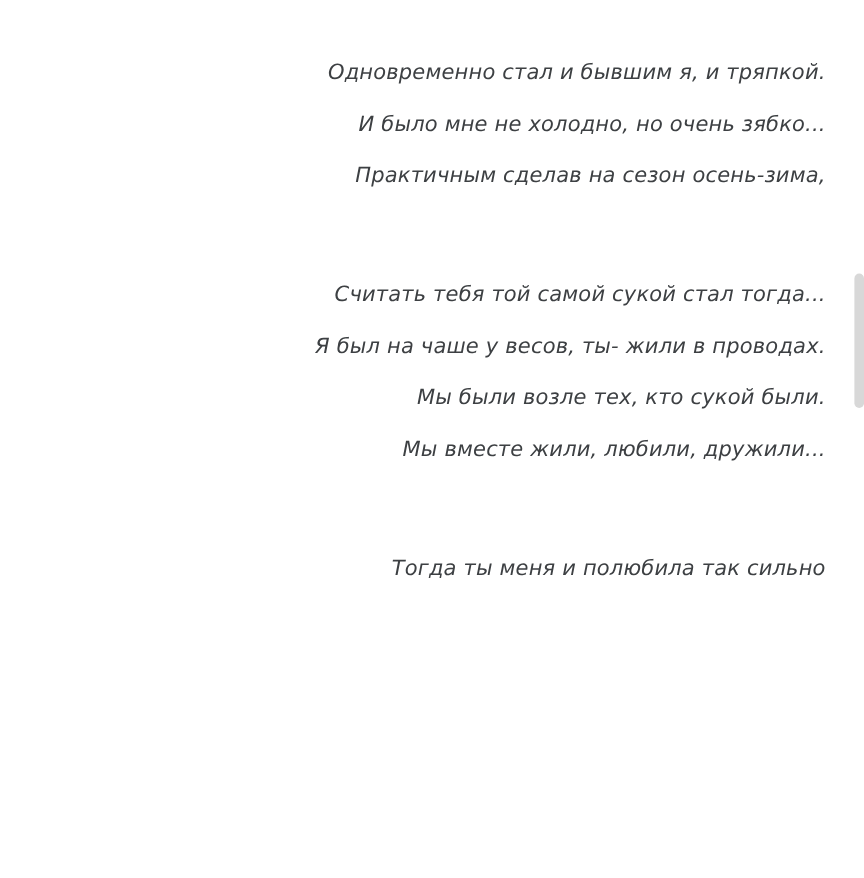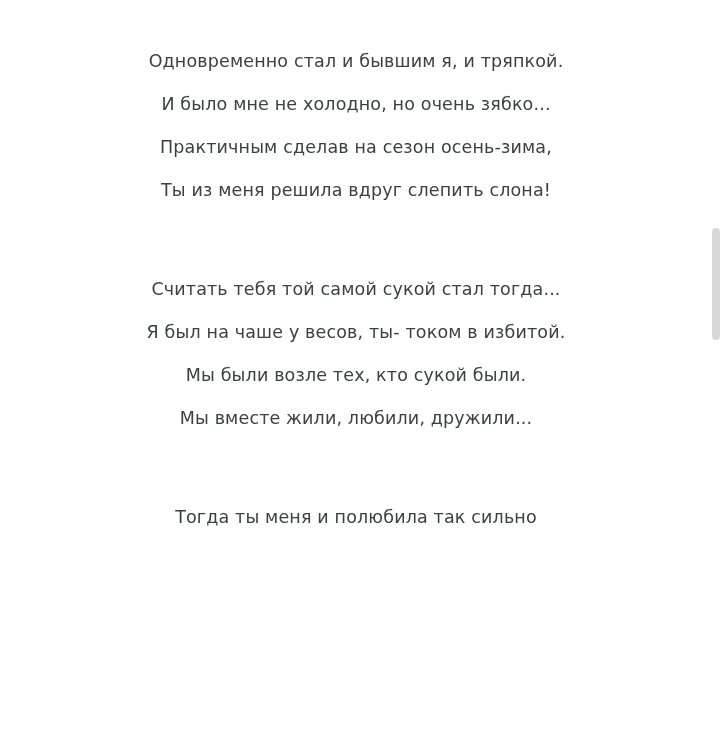--- a/index.html
+++ b/index.html
@@ -29,22 +29,23 @@
     padding: 40px 24px 0 24px;
     box-sizing: border-box;
     display: flex;
     flex-direction: column;
     align-items: center;
   }
   .stanza {
     width: 100%;
     display: flex;
     flex-direction: column;
-    align-items: center;
+    align-items: flex-end;
     margin-bottom: 56px;
+    font-style: italic;
   }
   .stanza:last-child {
     margin-bottom: 0;
   }
   .line {
     font-size: 17.5px;
     line-height: 43px;
     color: #3d4043;
     letter-spacing: 0.15px;
     text-align: center;
@@ -72,26 +73,25 @@
 <body>
 
 <div class="page">
 
   <div class="poem">
 
     <div class="stanza">
       <div class="line">Одновременно стал и бывшим я, и тряпкой.</div>
       <div class="line">И было мне не холодно, но очень зябко...</div>
       <div class="line">Практичным сделав на сезон осень-зима,</div>
-      <div class="line">Ты из меня решила вдруг слепить слона!</div>
     </div>
 
     <div class="stanza">
       <div class="line">Считать тебя той самой сукой стал тогда...</div>
-      <div class="line">Я был на чаше у весов, ты- током в избитой.</div>
+      <div class="line">Я был на чаше у весов, ты- жили в проводах.</div>
       <div class="line">Мы были возле тех, кто сукой были.</div>
       <div class="line">Мы вместе жили, любили, дружили...</div>
     </div>
 
     <div class="stanza">
       <div class="line">Тогда ты меня и полюбила так сильно</div>
     </div>
 
   </div>
 

